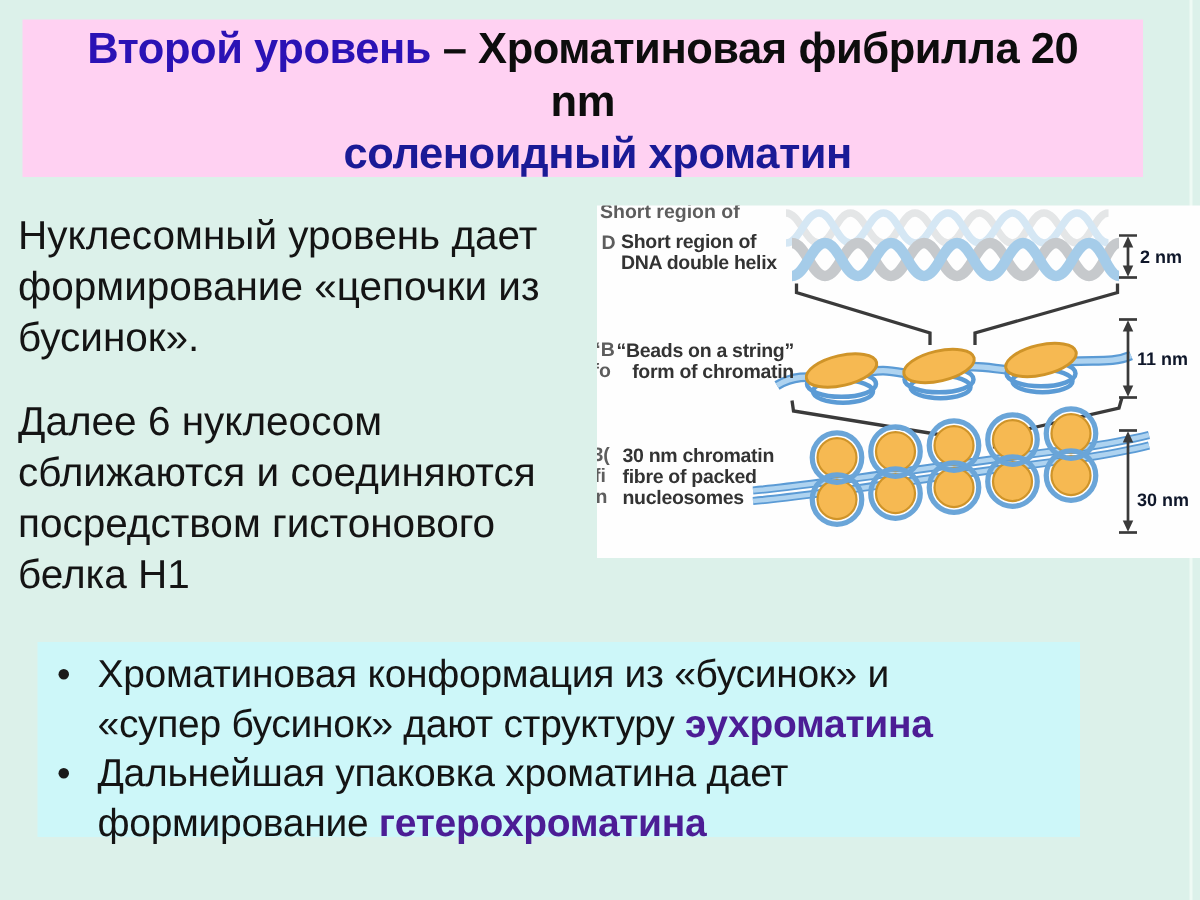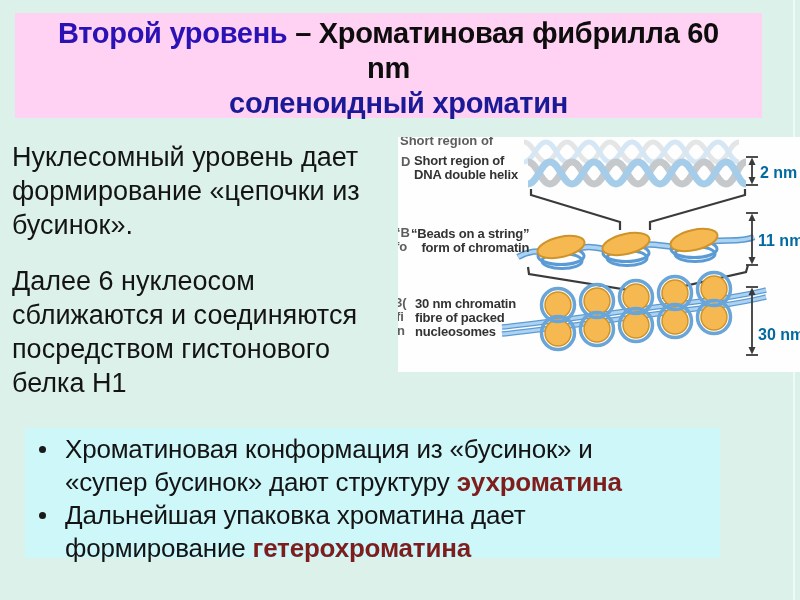--- a/index.html
+++ b/index.html
@@ -34,21 +34,21 @@
   .diagram-panel{
     position:absolute;left:398px;top:137px;width:396px;height:235px;
     background:#fefefe;overflow:hidden;padding-left:36px;
   }
   .diagram-panel svg{position:absolute;left:0;top:0;}
   .dlabel{
     position:absolute;font-weight:600;font-size:13px;line-height:14px;
     color:#333;letter-spacing:-0.2px;white-space:nowrap;
   }
   .measure{
-    position:absolute;font-weight:600;font-size:16px;color:#0369a1;white-space:nowrap;
+    position:absolute;font-weight:600;font-size:12px;color:#0f172a;white-space:nowrap;
   }
   .ghost{
     position:absolute;font-weight:600;font-size:13px;color:#4c4c4c;
     white-space:nowrap;opacity:0.9;
   }
 
   
   .bottom-box{
     position:absolute;left:25px;top:428px;width:695px;height:130px;
     background:#cdf7f9;
@@ -56,31 +56,31 @@
   }
   .bottom-box ul{list-style:none;margin:0;padding:0;}
   .bottom-box li{
     position:relative;padding-left:40px;width:655px;box-sizing:border-box;
     font-size:26px;line-height:33px;color:#141414;letter-spacing:-0.2px;
   }
   .dot{
     position:absolute;left:14px;top:13px;width:7px;height:7px;border-radius:50%;
     background:#1a1a1a;
   }
-  .hl{color:#7f1d1d;font-weight:700;}
+  .hl{color:#4c1d95;font-weight:700;}
 </style>
 </head>
 <body>
 
 <div class="slide">
 
   <div class="slide-edge"></div>
 
   <div class="title-bar">
-    <div><span class="t-accent">Второй уровень</span><span> – Хроматиновая фибрилла 60</span></div>
+    <div><span class="t-accent">Второй уровень</span><span> – Хроматиновая фибрилла 20</span></div>
     <div>nm</div>
     <div class="t-navy">соленоидный хроматин</div>
   </div>
 
   <div class="left-text">
     <p>Нуклесомный уровень дает формирование «цепочки из бусинок».</p>
     <p>Далее 6 нуклеосом сближаются и соединяются посредством гистонового белка Н1</p>
   </div>
 
   <div class="diagram-panel">

